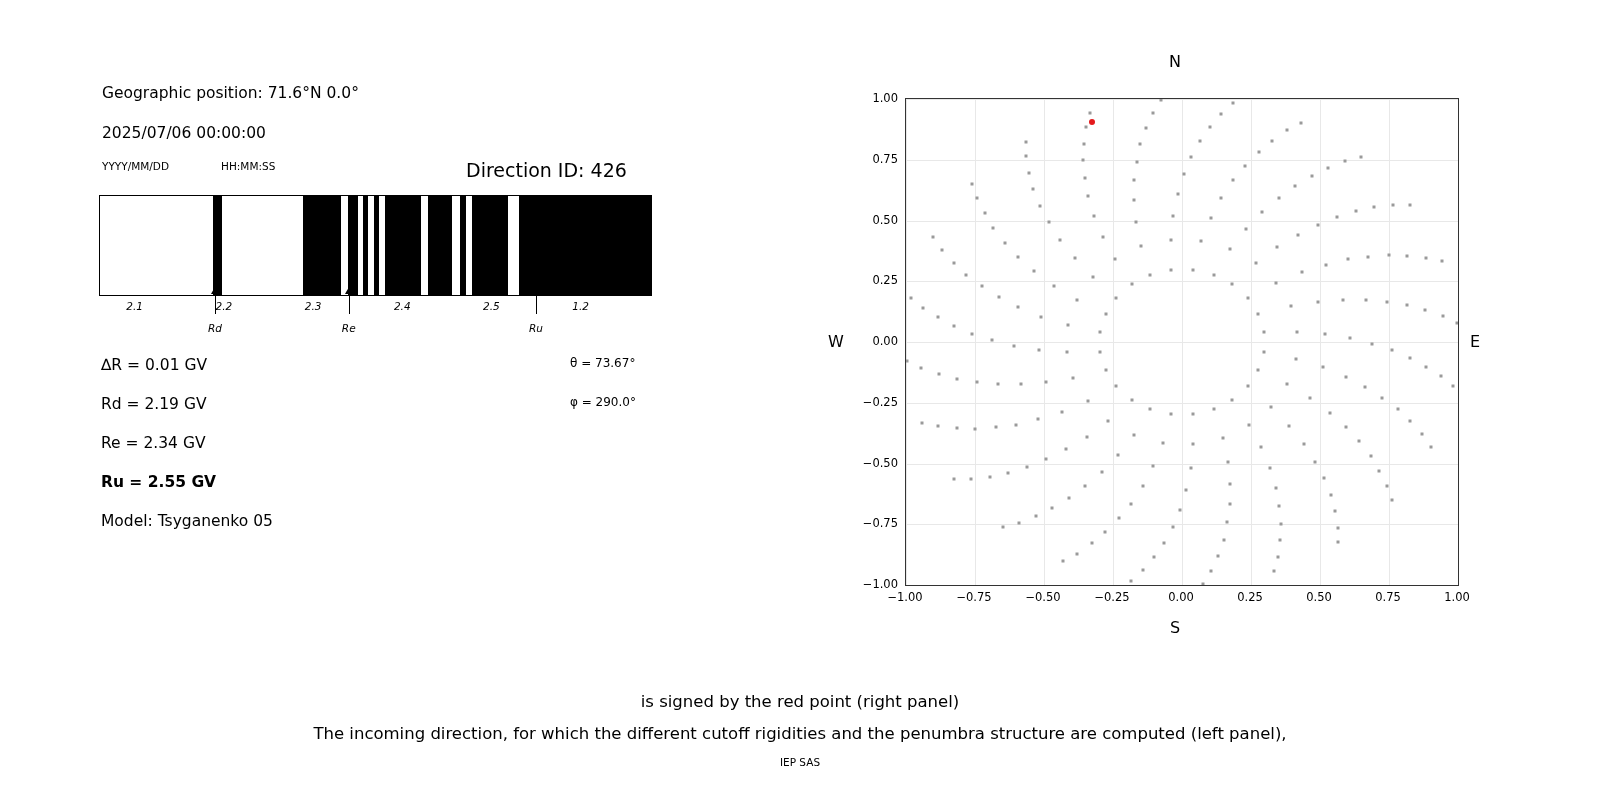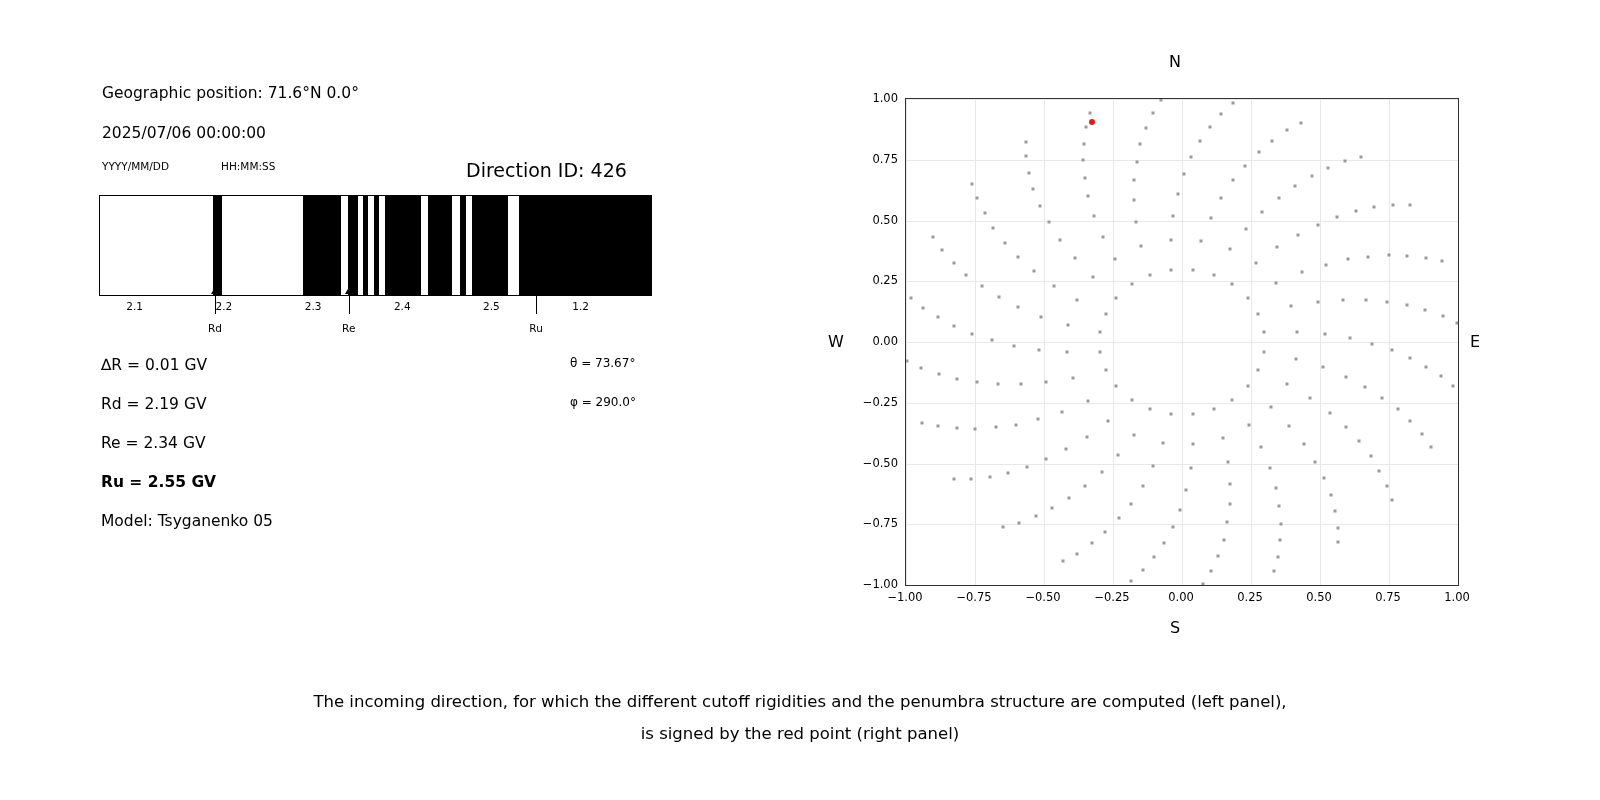--- a/index.html
+++ b/index.html
@@ -82,20 +82,21 @@
     background: #000000;
   }
 
   
   .axis {
     position: absolute;
     left: 99px;
     top: 296px;
     width: 553px;
     height: 60px;
+    font-style: italic;
   }
   .tick-label {
     position: absolute;
     top: 4px;
     font-size: 10.5px;
     transform: translateX(-50%);
     white-space: nowrap;
   }
   .arrow {
     position: absolute;
@@ -577,17 +578,18 @@
         <div class="xtick" style="left: 207px;">−0.25</div>
         <div class="xtick" style="left: 276px;">0.00</div>
         <div class="xtick" style="left: 345px;">0.25</div>
         <div class="xtick" style="left: 414px;">0.50</div>
         <div class="xtick" style="left: 483px;">0.75</div>
         <div class="xtick" style="left: 552px;">1.00</div>
       </div>
   </div>
 
   <div class="caption">
+    <div>is signed by the red point (right panel)</div>
     <div>The incoming direction, for which the different cutoff rigidities and the penumbra structure are computed (left panel),</div>
-    <div>is signed by the red point (right panel)</div>
   </div>
+  <div class="credit">IEP SAS</div>
 
 </div>
 
 </body></html>

